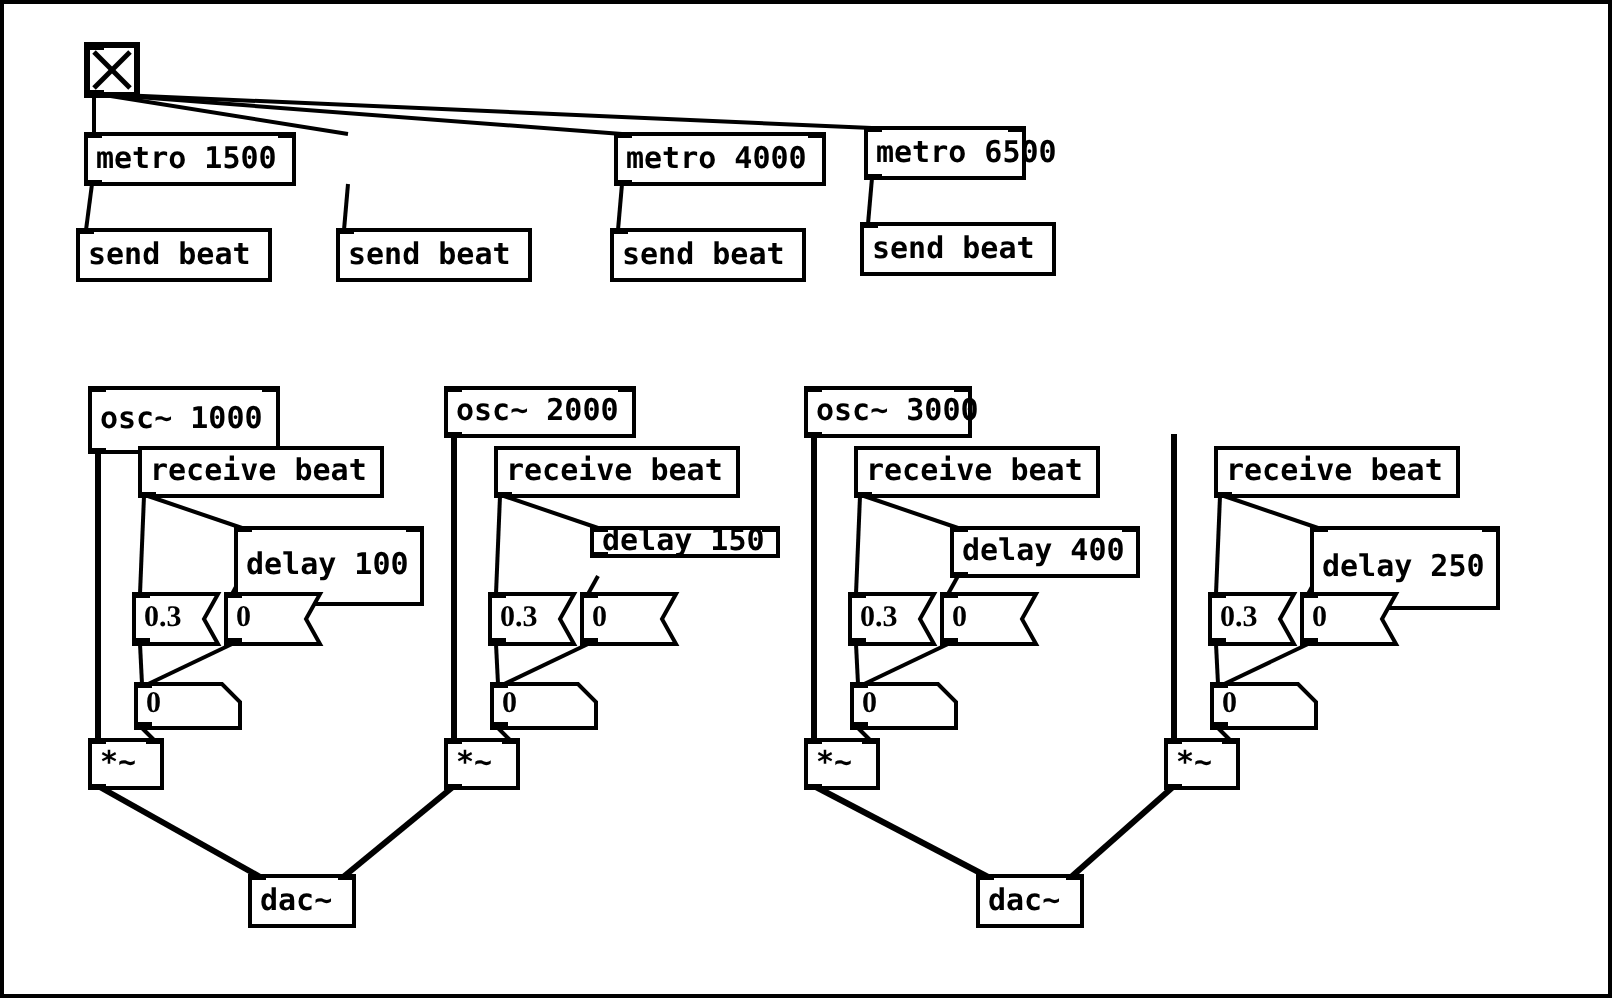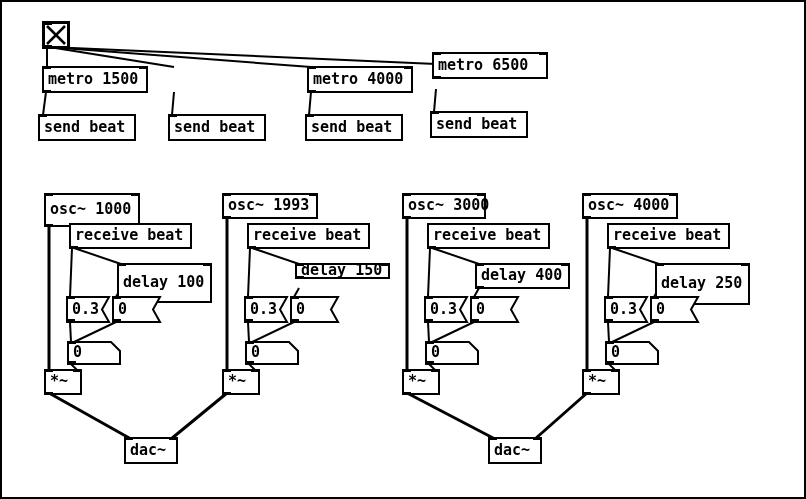--- a/index.html
+++ b/index.html
@@ -9,21 +9,21 @@
     font-family:"DejaVu Sans Mono","Liberation Mono",monospace;
     font-weight:bold;color:#000;overflow:hidden;text-align:right;
   }
   .wires{position:absolute;left:0;top:0;width:806px;height:499px;}
   .wires line{stroke:#000;}
   .wires line.c{stroke-width:2;}
   .wires line.s{stroke-width:3;}
   .box{position:absolute;box-sizing:border-box;border:2px solid #000;background:#fff;}
   .lbl{position:absolute;left:4px;top:50%;transform:translateY(-52%);
        font-size:15px;line-height:15px;white-space:nowrap;}
-  .shapebox{position:absolute;box-sizing:border-box;background:transparent;}
+  .shapebox{position:absolute;box-sizing:border-box;background:transparent;font-family:Liberation Serif, serif;}
   .shapebox svg{position:absolute;left:0;top:0;}
   .shapebox .lbl{left:6px;}
   .n{position:absolute;width:9px;height:3px;background:#000;}
   .box .n.tl{left:-2px;top:-2px;}
   .box .n.tr{right:-2px;top:-2px;}
   .box .n.bl{left:-2px;bottom:-2px;}
   .shapebox .n.tl{left:0;top:0;}
   .shapebox .n.bl{left:0;bottom:1px;}
   .toggle{border-width:3px;}
   .toggle svg{position:absolute;left:0;top:0;}
@@ -98,21 +98,21 @@
       <i class="n tr"></i>
       <i class="n bl"></i>
     <span class="lbl">metro 1500</span>
   </div>
   <div class="box" style="left:305px;top:64px;width:106px;height:27px">
     <i class="n tl"></i>
       <i class="n tr"></i>
       <i class="n bl"></i>
     <span class="lbl">metro 4000</span>
   </div>
-  <div class="box" style="left:430px;top:50px;width:116px;height:27px">
+  <div class="box" style="left:430px;top:61px;width:81px;height:27px">
     <i class="n tl"></i>
       <i class="n tr"></i>
       <i class="n bl"></i>
     <span class="lbl">metro 6500</span>
   </div>
 
   <div class="box" style="left:36px;top:112px;width:98px;height:27px">
     <i class="n tl"></i>
     <span class="lbl">send beat</span>
   </div>
@@ -173,21 +173,21 @@
     <i class="n tl"></i>
       <i class="n tr"></i>
       <i class="n bl"></i>
     <span class="lbl">*~</span>
   </div>
 
   <div class="box" style="left:220px;top:191px;width:96px;height:26px">
     <i class="n tl"></i>
       <i class="n tr"></i>
       <i class="n bl"></i>
-    <span class="lbl">osc~ 1993</span>
+    <span class="lbl">osc~ 2000</span>
   </div>
   <div class="box" style="left:245px;top:221px;width:123px;height:26px">
     <i class="n bl"></i>
     <span class="lbl">receive beat</span>
   </div>
   <div class="box" style="left:293px;top:261px;width:95px;height:16px">
     <i class="n tl"></i>
       <i class="n tr"></i>
       <i class="n bl"></i>
     <span class="lbl">delay 150</span>
@@ -263,26 +263,20 @@
       <i class="n bl"></i>
     <span class="lbl">0</span>
   </div>
   <div class="box" style="left:400px;top:367px;width:38px;height:26px">
     <i class="n tl"></i>
       <i class="n tr"></i>
       <i class="n bl"></i>
     <span class="lbl">*~</span>
   </div>
 
-  <div class="box" style="left:580px;top:191px;width:96px;height:26px">
-    <i class="n tl"></i>
-      <i class="n tr"></i>
-      <i class="n bl"></i>
-    <span class="lbl">osc~ 4000</span>
-  </div>
   <div class="box" style="left:605px;top:221px;width:123px;height:26px">
     <i class="n bl"></i>
     <span class="lbl">receive beat</span>
   </div>
   <div class="box" style="left:653px;top:261px;width:95px;height:42px">
     <i class="n tl"></i>
       <i class="n tr"></i>
       <i class="n bl"></i>
     <span class="lbl">delay 250</span>
   </div>

